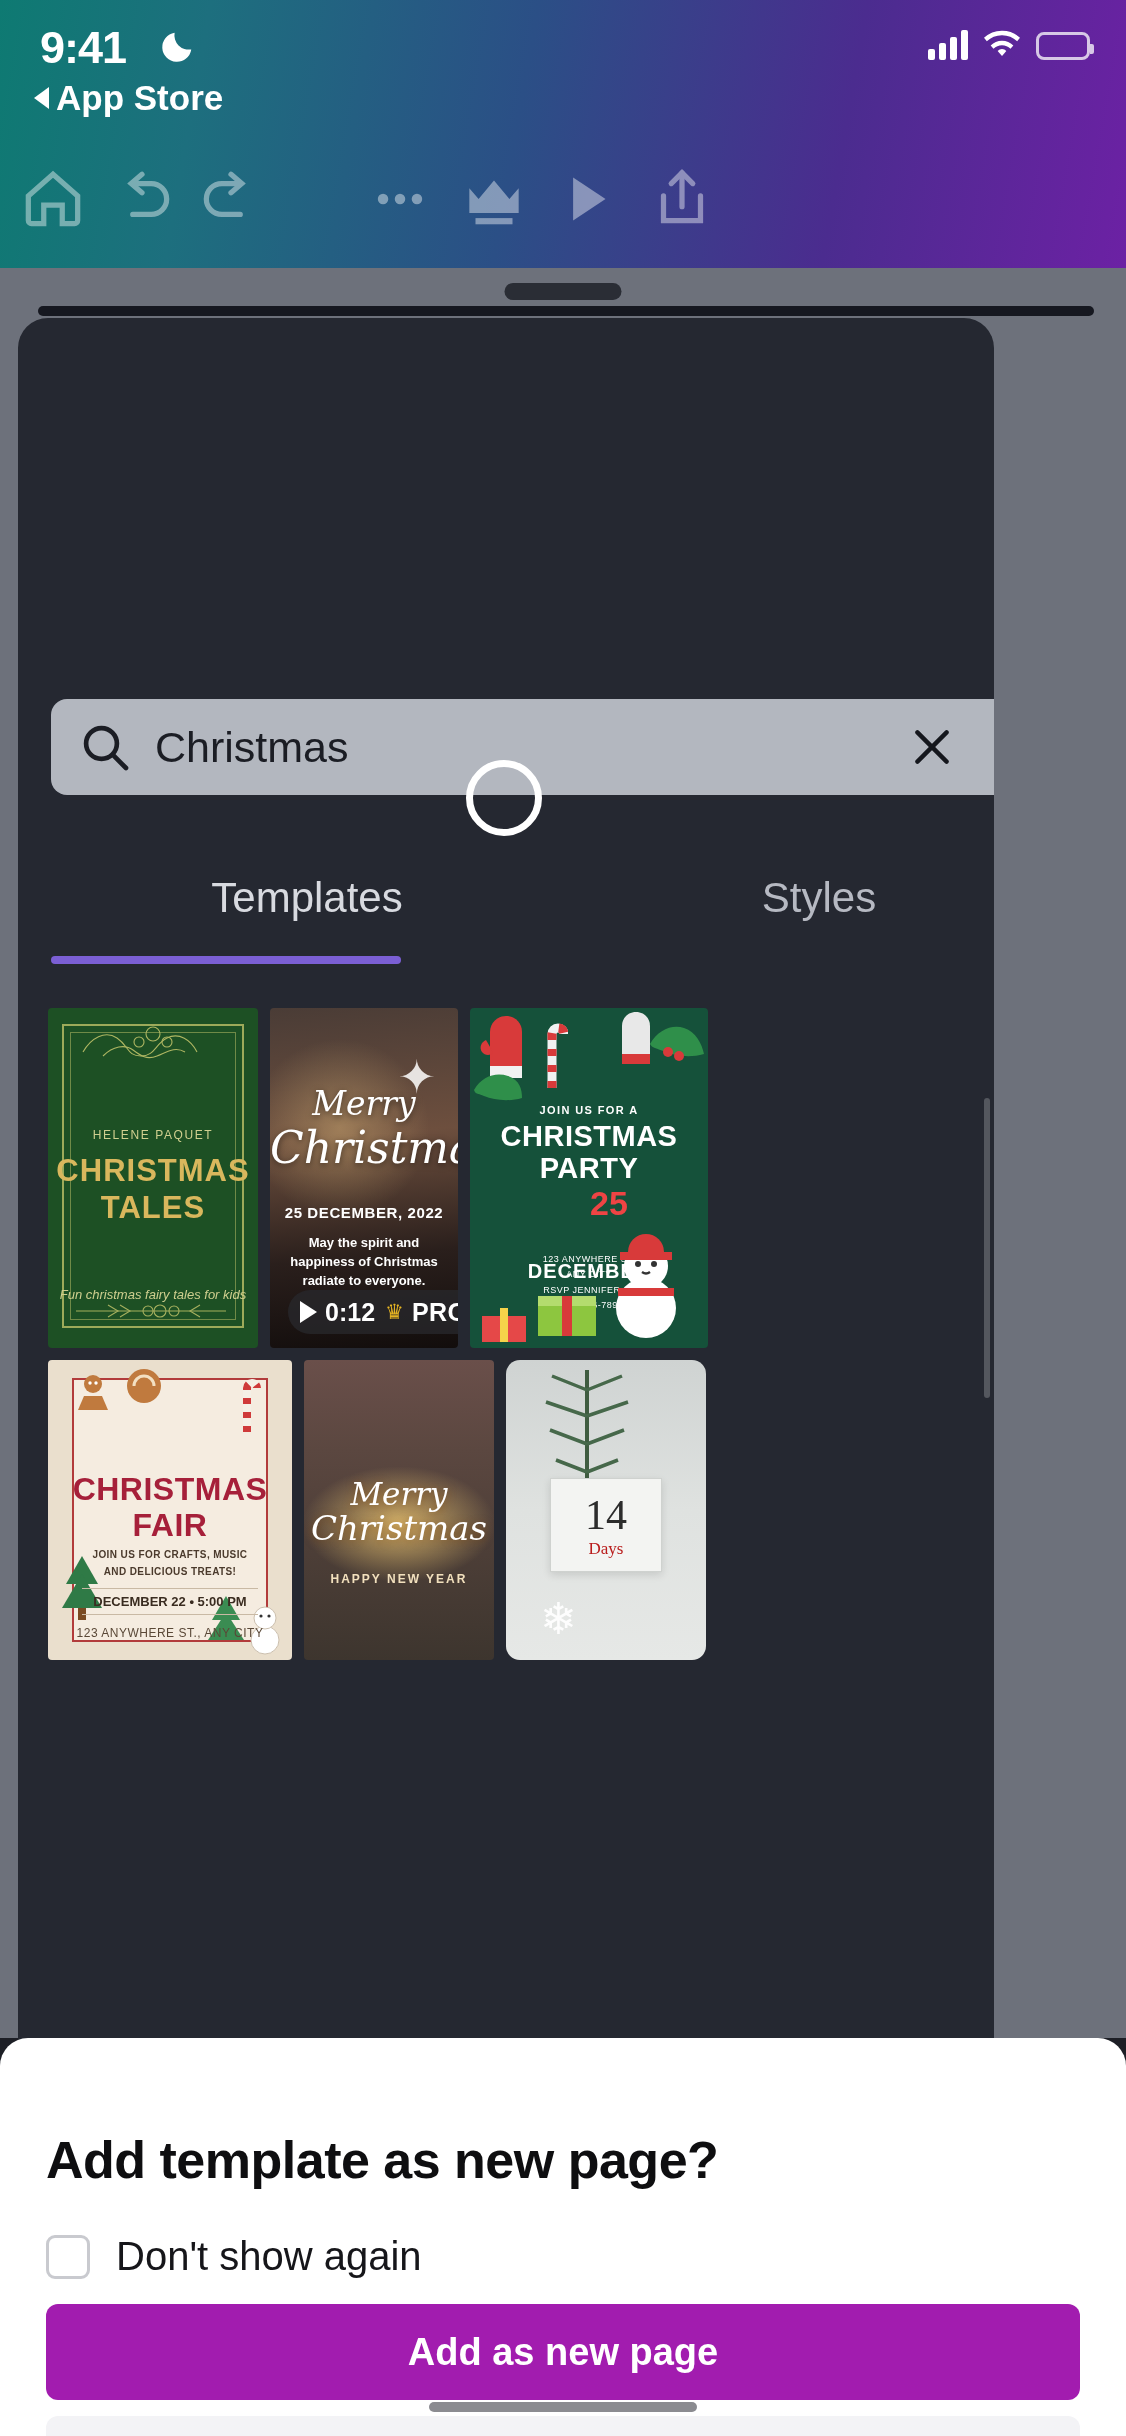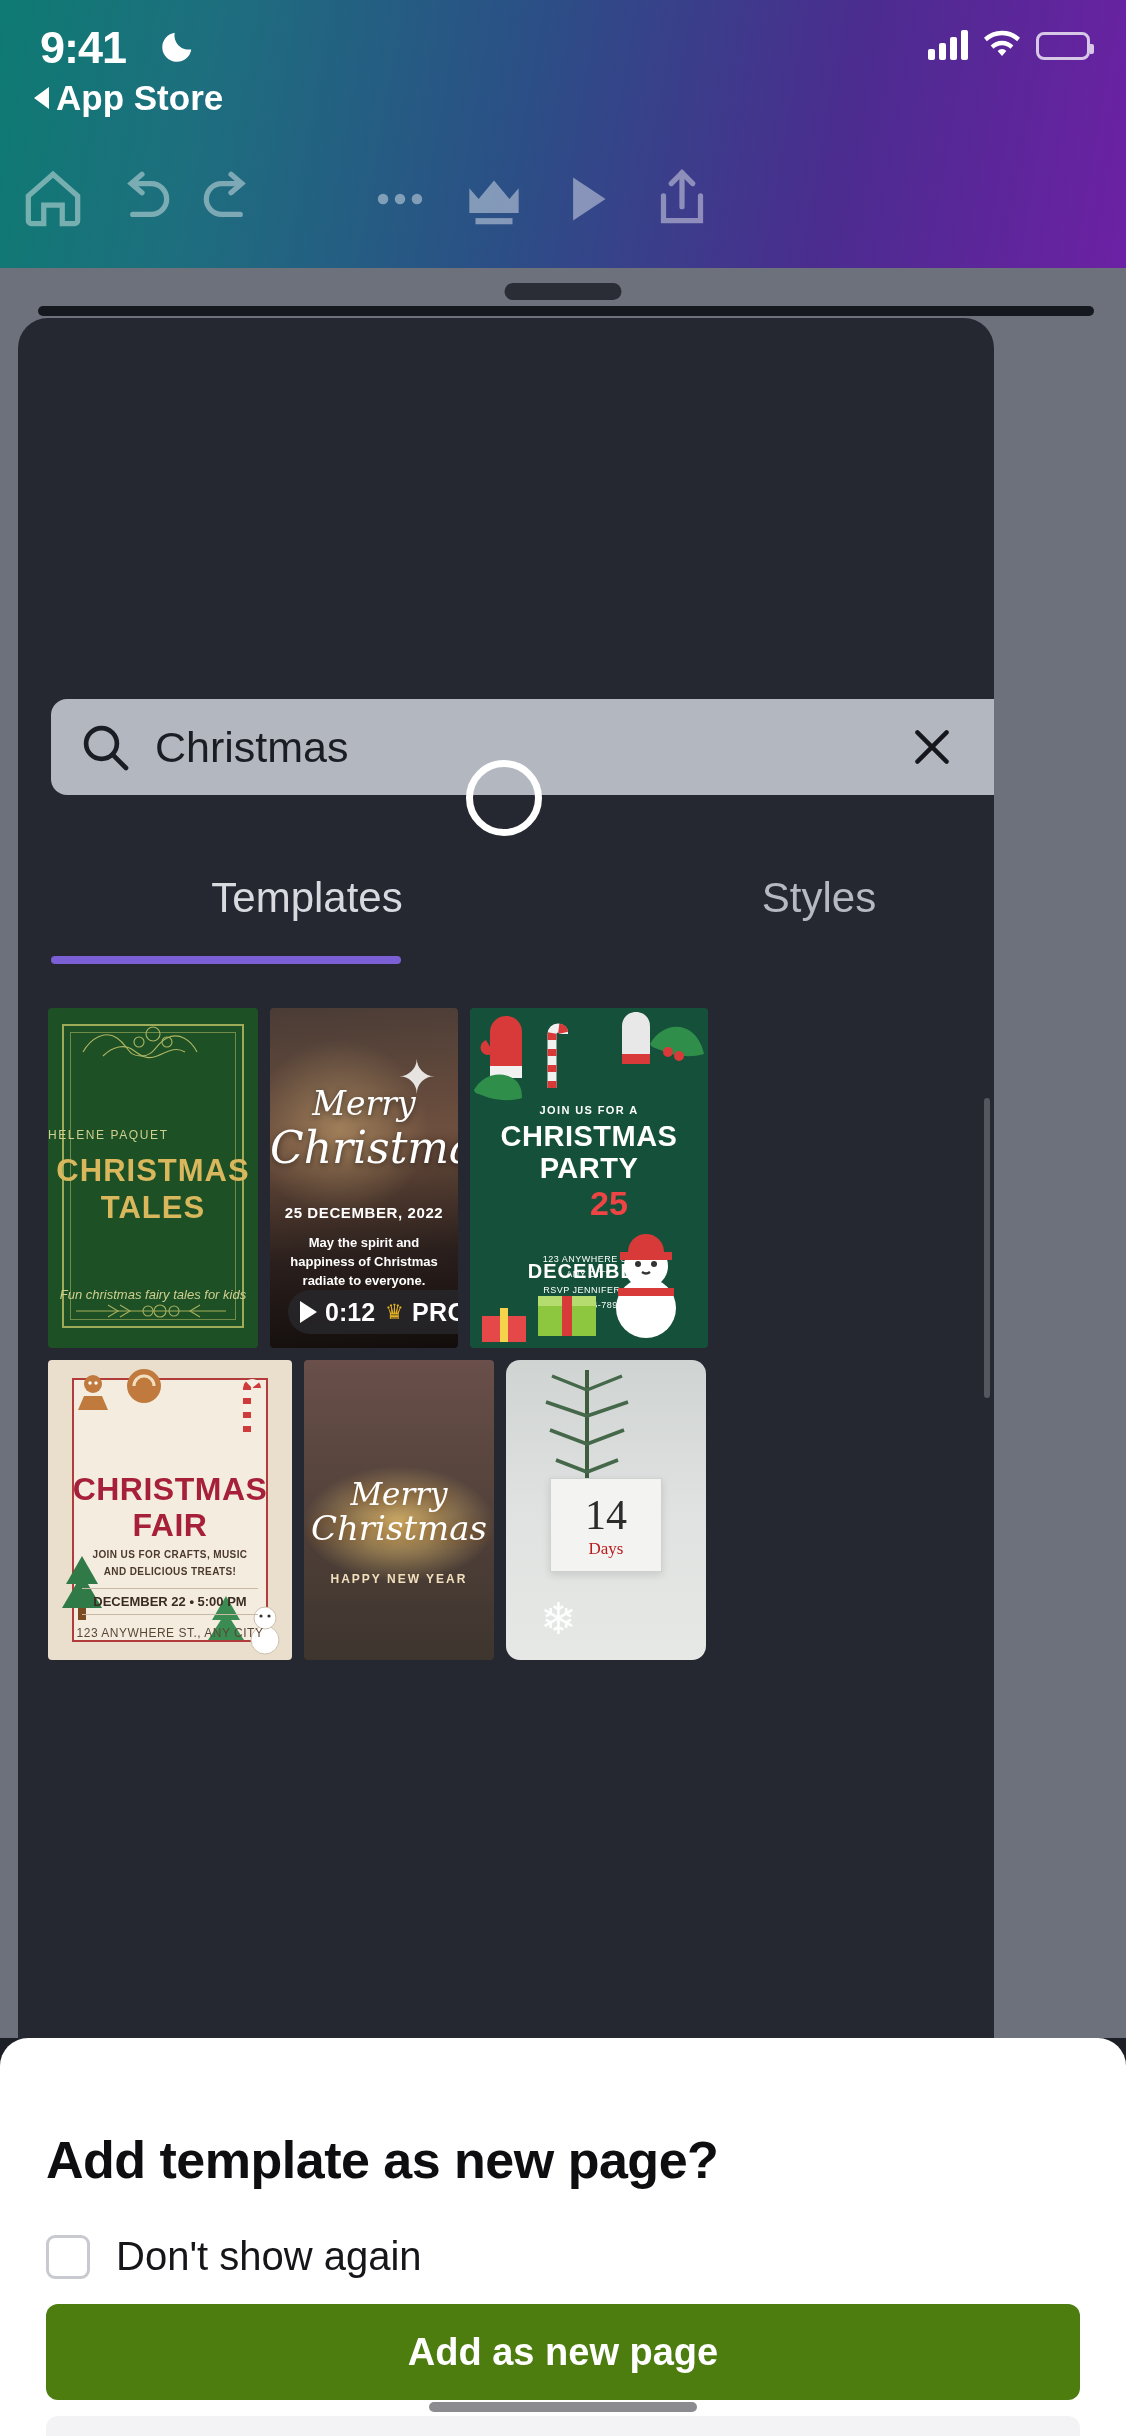--- a/index.html
+++ b/index.html
@@ -104,21 +104,21 @@
     border:2px solid #c8c86d; opacity:.75;
   }
   .tales-frame:before{
     content:""; position:absolute; left:6px; top:6px; right:6px; bottom:6px;
     border:1px solid #c8c86d; opacity:.65;
   }
   .tales-orn{
     position:absolute; left:50%; transform:translateX(-50%); top:4px; width:160px; height:58px;
   }
   .tales-author{
-    position:absolute; left:0; right:0; top:120px; text-align:left;
+    position:absolute; left:0; right:0; top:120px; text-align:center;
     font-size:12px; letter-spacing:1.6px; color:#cfcf8f;
   }
   .tales-title{
     position:absolute; left:0; right:0; top:144px; text-align:center;
     font-size:31px; font-weight:700; letter-spacing:1px; color:#d9b75d; line-height:1.2;
   }
   .tales-sub{
     position:absolute; left:0; right:0; bottom:46px; text-align:center;
     font-size:13px; color:#cfcf8f; font-style:italic;
   }
@@ -264,21 +264,21 @@
     position:absolute; left:46px; top:92px; font-size:52px; font-weight:700; color:#0e0e10;
     letter-spacing:-.5px;
   }
   #dont-show-row{ position:absolute; left:46px; top:196px; display:flex; align-items:center; gap:26px; }
   #dont-show-checkbox{
     width:44px; height:44px; border:3px solid #c9cacf; border-radius:9px; background:#fff;
   }
   #dont-show-label{ font-size:40px; color:#16161a; }
   #btn-add{
     position:absolute; left:46px; top:266px; width:1034px; height:96px;
-    background:#4d7c0f; border-radius:12px; border:0;
+    background:#a21caf; border-radius:12px; border:0;
     color:#fff; font-size:38px; font-weight:700; font-family:"Liberation Sans", sans-serif;
     display:flex; align-items:center; justify-content:center; cursor:pointer;
   }
   #btn-replace{
     position:absolute; left:46px; top:378px; width:1034px; height:96px;
     background:#f3f3f6; border-radius:12px; border:0;
     color:#15151a; font-size:38px; font-weight:700; font-family:"Liberation Sans", sans-serif;
     display:flex; align-items:center; justify-content:center; cursor:pointer;
   }
   #home-indicator{

